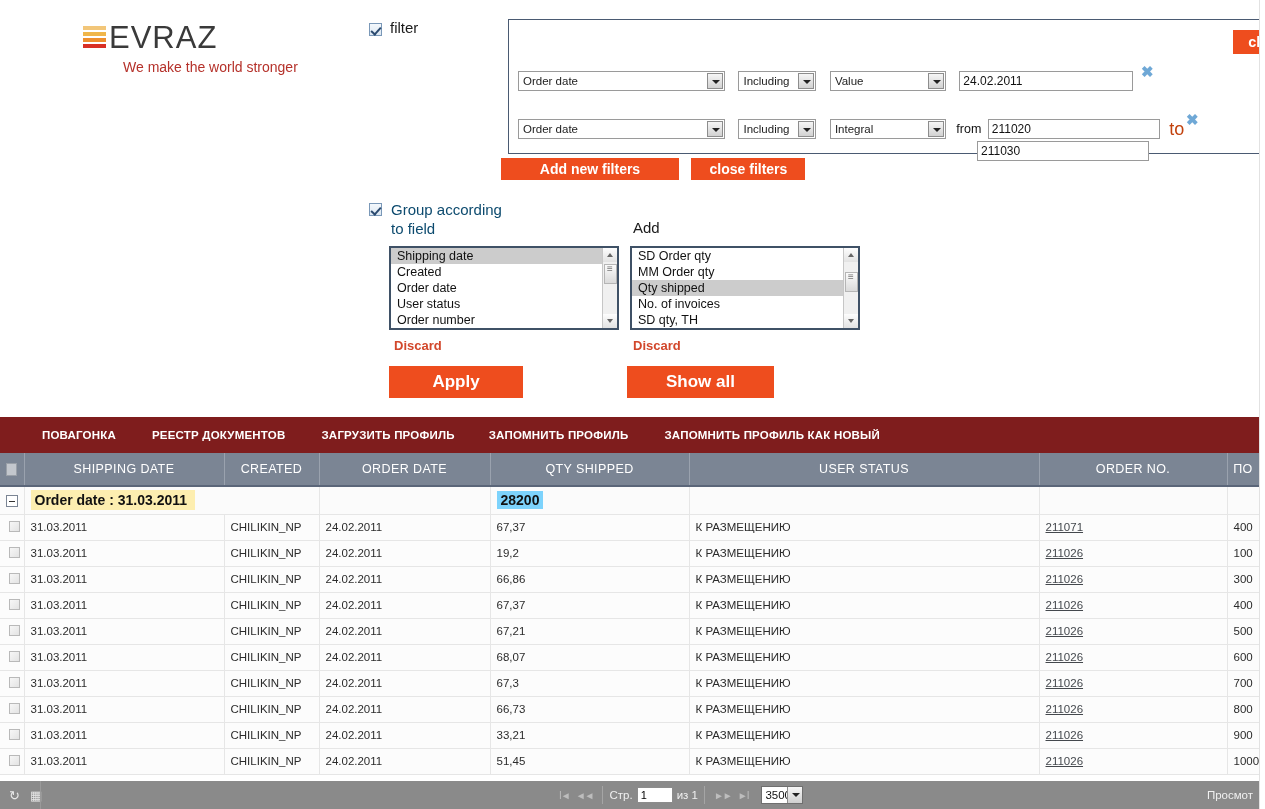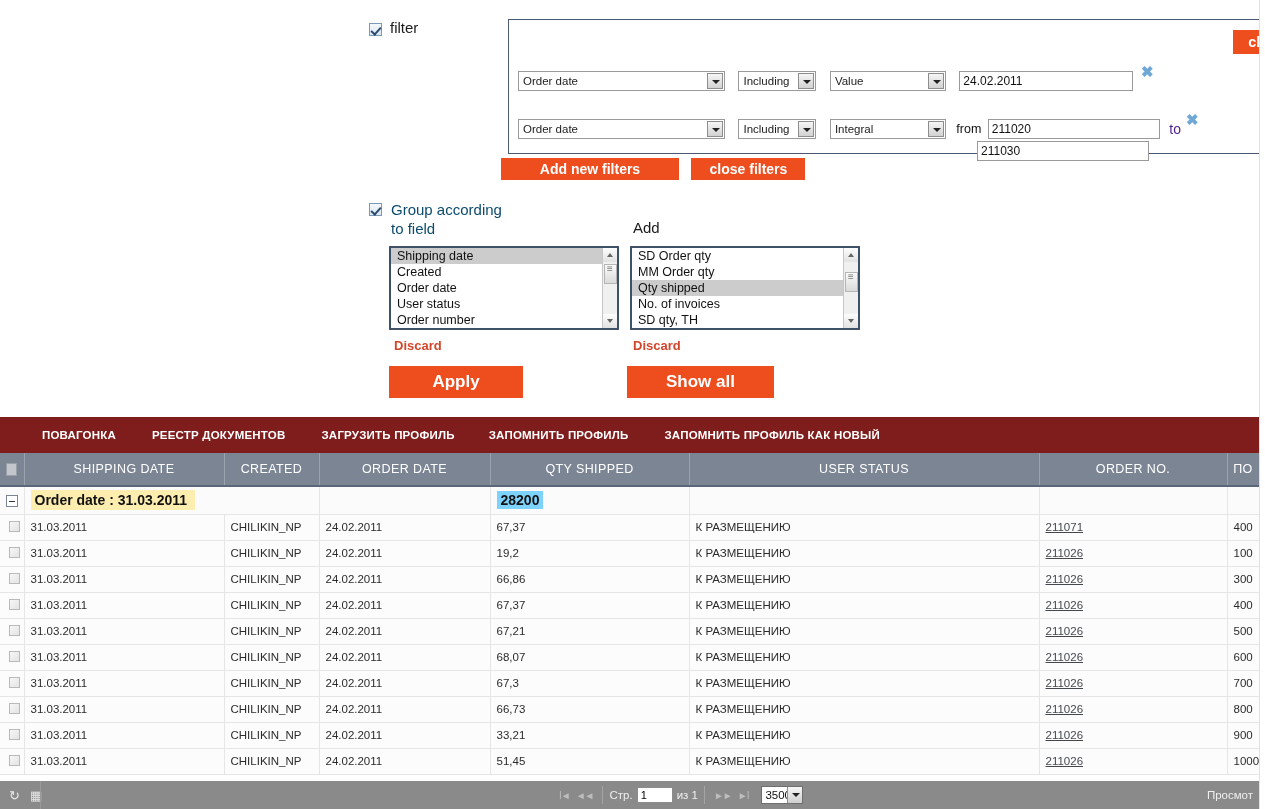--- a/index.html
+++ b/index.html
@@ -85,21 +85,21 @@
   .sel-incl  { width:78px; margin-left:9px; }
   .sel-type  { width:116px; margin-left:9px; }
 
   .txt {
     height:20px; border:1px solid #9a9a9a; background:#fff;
     font-size:12px; color:#111; padding:1px 3px; font-family:"Liberation Sans", sans-serif;
     vertical-align:top; outline:none;
   }
   .txt-val { width:174px; margin-left:9px; }
   .lbl-from { font-size:12.5px; color:#111; margin-left:6px; vertical-align:top; line-height:20px; display:inline-block;}
-  .lbl-to { font-size:14px; color:#4c1d95; margin-left:5px; vertical-align:top; line-height:20px; display:inline-block;}
+  .lbl-to { font-size:18px; color:#c2410c; margin-left:5px; vertical-align:top; line-height:20px; display:inline-block;}
   .txt-from { width:172px; margin-left:2px; }
   .txt-to { width:172px; position:absolute; left:459px; top:22px; }
 
   .x-del {
     position:absolute; color:#6fa8d6; font-size:15px; font-weight:bold; cursor:pointer;
     font-family:"Liberation Sans", sans-serif;
   }
   .x1 { left:1141px; top:63px; }
   .x2 { left:1186px; top:111px; }
 
@@ -261,20 +261,32 @@
     border-top:4px solid #222;
   }
   .sb-right { position:absolute; right:6px; color:#f0f0f0; font-size:11.5px; }
   .sb-vdiv { position:absolute; left:40px; top:0; width:1px; height:28px; background:#9a9a9a; }
 </style>
 </head>
 <body>
 
 <div id="app">
 
+  <div class="logo-wrap">
+    <div class="logo-row">
+      <div class="logo-bars">
+        <i id="bar0" style="background: rgb(242, 198, 121);"></i>
+          <i id="bar1" style="background: rgb(240, 182, 74);"></i>
+          <i id="bar2" style="background: rgb(238, 143, 46);"></i>
+          <i id="bar3" style="background: rgb(217, 48, 37);"></i>
+      </div>
+      <div class="logo-text">EVRAZ</div>
+    </div>
+    <div class="logo-tag">We make the world stronger</div>
+  </div>
 
   <span class="cb checked filter-cb"></span>
   <span class="filter-label">filter</span>
 
   <div class="filter-panel">
     <button class="btn-orange close-header">close header</button>
 
     <div class="frow frow1">
       <div class="sel sel-field">
         <span>Order date</span>

